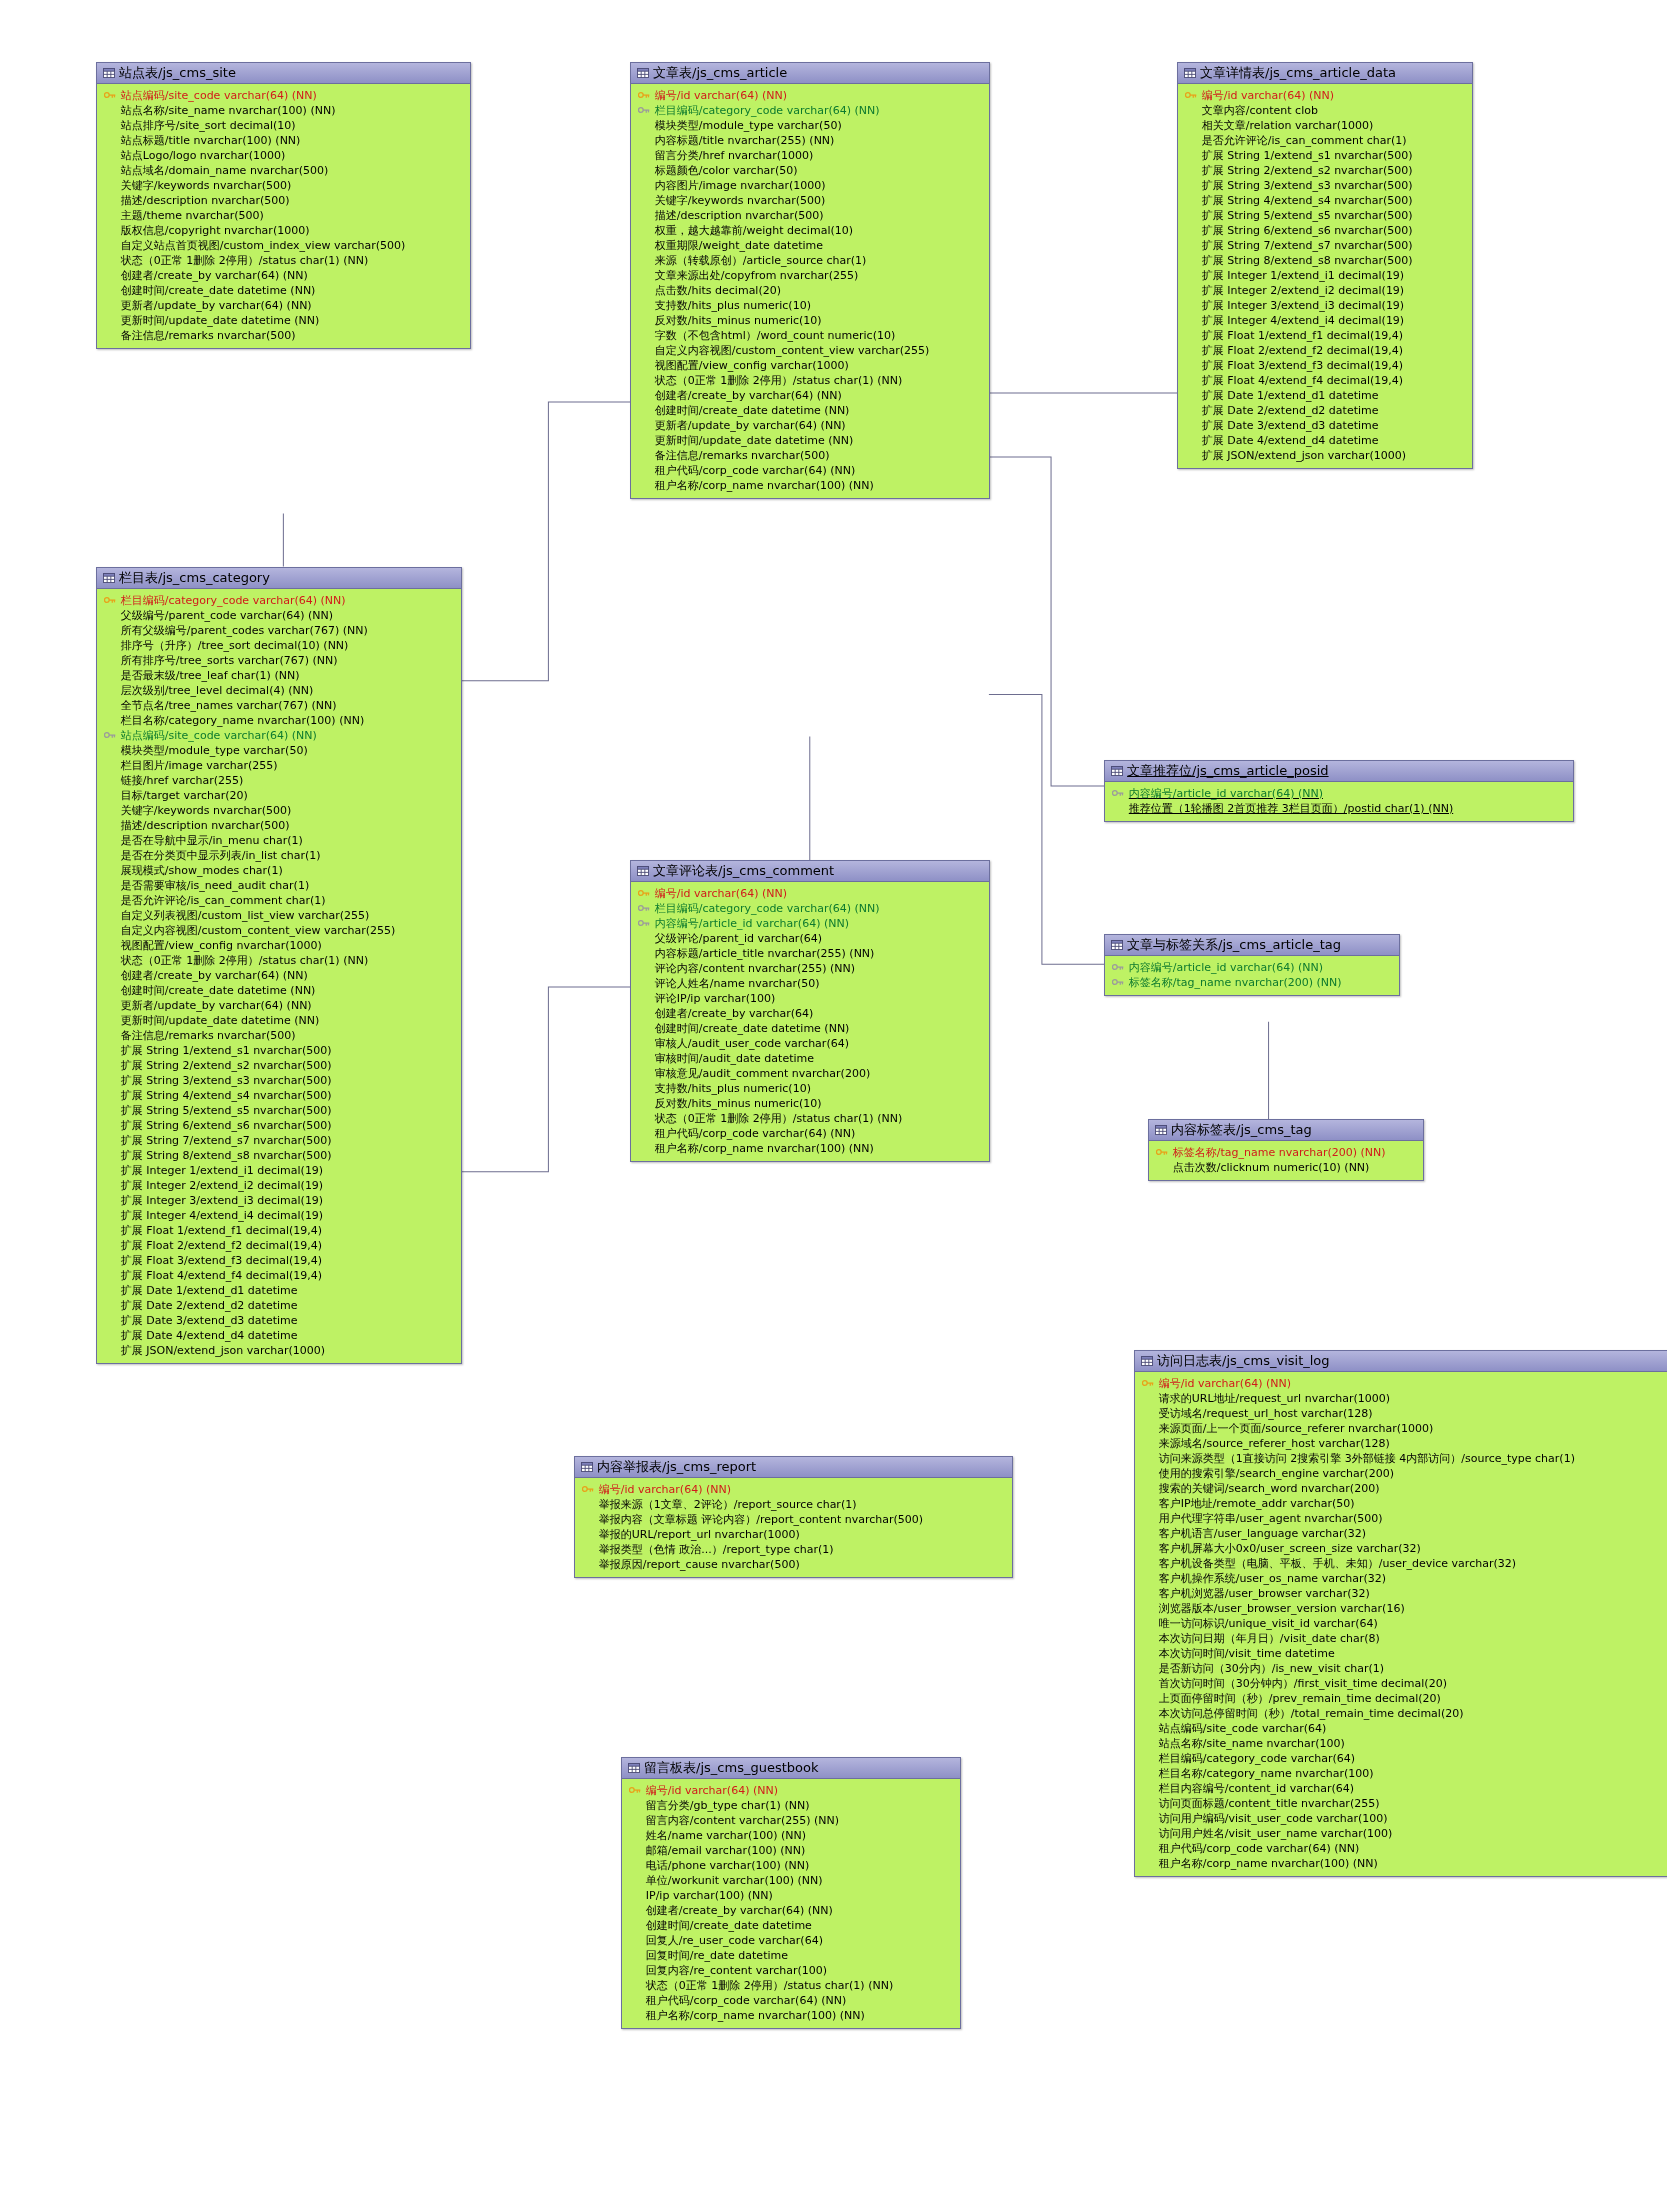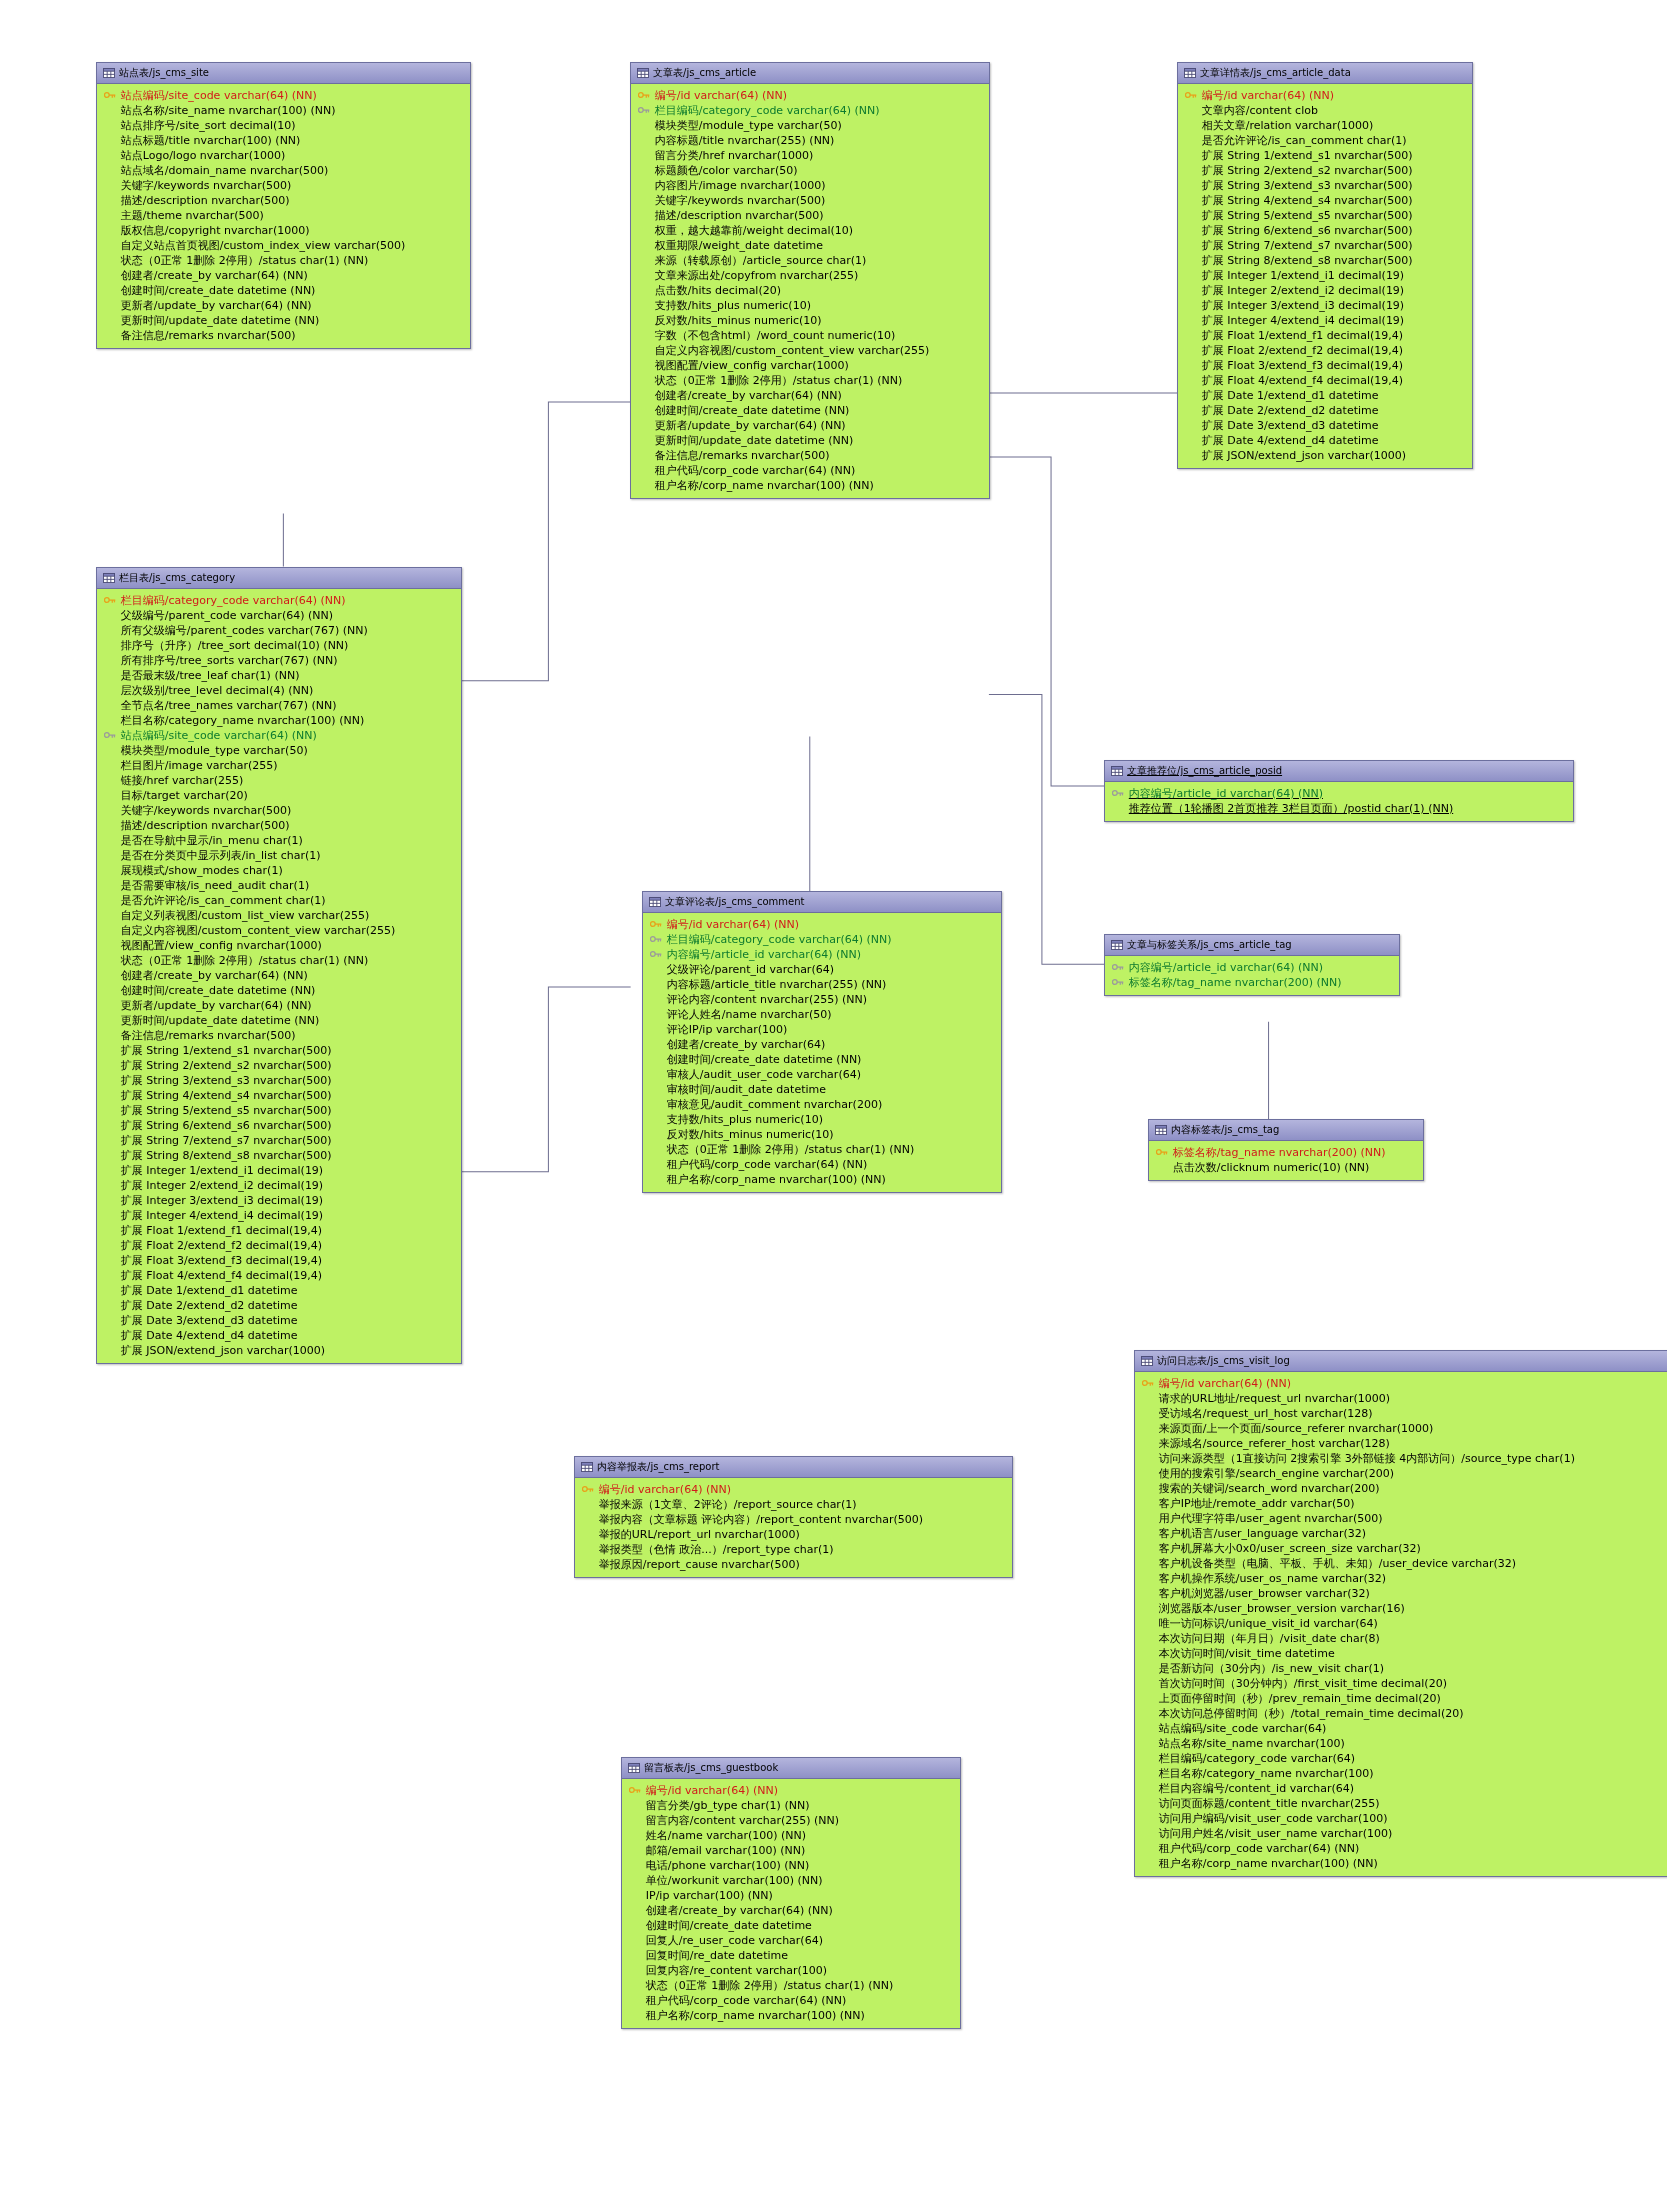--- a/index.html
+++ b/index.html
@@ -10,21 +10,21 @@
   #canvas{position:absolute;left:0;top:0;width:1668px;height:2208px;}
   svg.links{position:absolute;left:0;top:0;width:1668px;height:2208px;pointer-events:none;}
   .table-box{
     position:absolute;border:0.9px solid #6c6f9e;background:#ffffff;
     box-shadow:0.9px 0.9px 1.8px rgba(0,0,0,0.25);
   }
   .tb-header{
     background:#9fa0d0;background:linear-gradient(#b4b5dd,#8e90c6);
     border-bottom:0.9px solid #6c6f9e;
     height:20px;display:flex;align-items:center;padding:0 5.5px;gap:4.6px;
-    font-size:10px;color:#000;
+    font-size:13px;color:#000;
   }
   .tb-title{white-space:nowrap;}
   .tbl-icon{width:12px;height:10px;flex:0 0 auto;}
   .tb-body{padding:3.7px 5.5px 5.5px 5.5px;background:#bef264;}
   .row{display:flex;align-items:flex-start;gap:3.7px;font-size:11px;line-height:15px;
        color:#000;white-space:nowrap;}
   .row .gutter{width:14.6px;flex:0 0 14.6px;display:flex;justify-content:center;align-items:center;height:15px;}
   .row .txt{flex:1 1 auto;}
   .pk .txt{color:#d11a1a;}
   .fk .txt{color:#0d7a2e;}
@@ -711,21 +711,21 @@
               </svg>
             </span>
             <span class="txt">标签名称/tag_name nvarchar(200) (NN)</span>
           </div>
           <div class="row ">
             <span class="gutter"></span>
             <span class="txt">点击次数/clicknum numeric(10) (NN)</span>
           </div>
         </div>
       </div>
-      <div class="table-box" style="left: 630px; top: 891px; width: 358px; margin-left: 12px;">
+      <div class="table-box" style="left: 630px; top: 860px; width: 358px;">
         <div class="tb-header">
           <svg class="tbl-icon" viewBox="0 0 13 11">
             <rect x="0.5" y="0.5" width="12" height="10" fill="#ffffff" stroke="#4b4b76"></rect>
             <rect x="0.5" y="0.5" width="12" height="3" fill="#7f81bb" stroke="#4b4b76"></rect>
             <line x1="4.5" y1="3.5" x2="4.5" y2="10.5" stroke="#4b4b76"></line>
             <line x1="8.5" y1="3.5" x2="8.5" y2="10.5" stroke="#4b4b76"></line>
             <line x1="0.5" y1="7" x2="12.5" y2="7" stroke="#4b4b76"></line>
           </svg>
           <span class="tb-title">文章评论表/js_cms_comment</span>
         </div>

